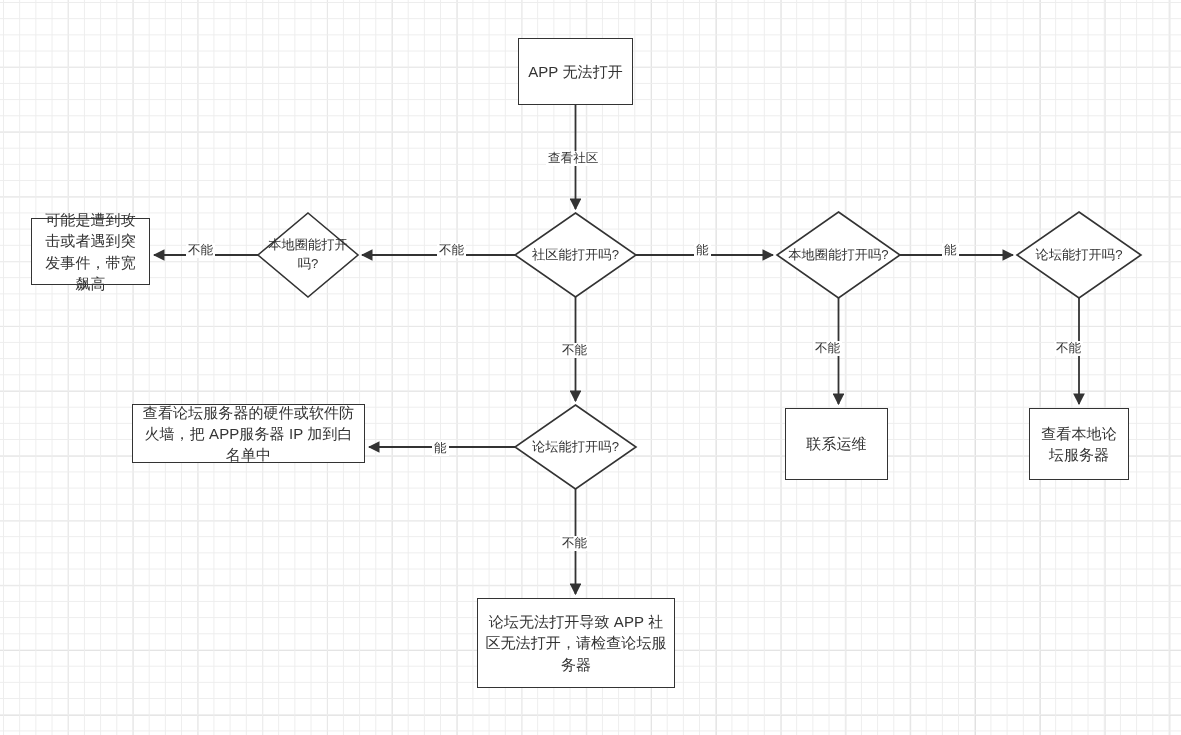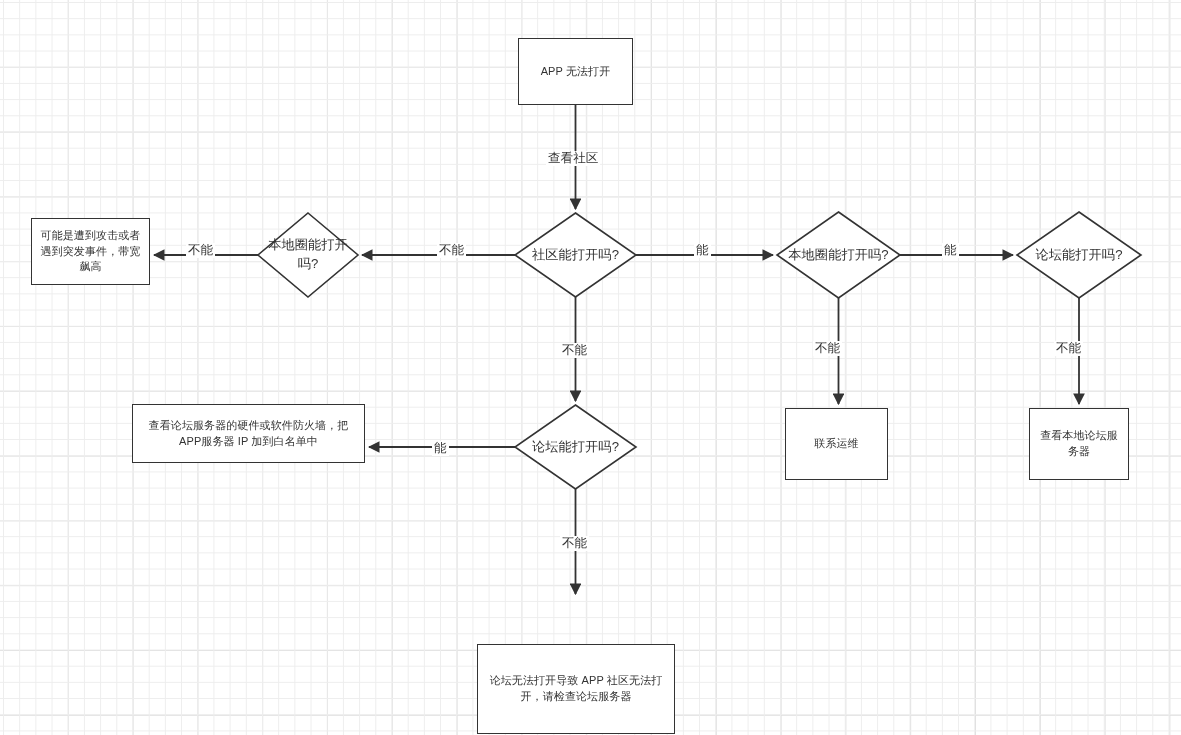--- a/index.html
+++ b/index.html
@@ -34,21 +34,21 @@
     height: 735px;
   }
   .node {
     position: absolute;
     box-sizing: border-box;
     display: flex;
     align-items: center;
     justify-content: center;
     text-align: center;
     color: #333333;
-    font-size: 11px;
+    font-size: 15px;
     line-height: 1.42;
     letter-spacing: 0.1px;
   }
   .box {
     background: #ffffff;
     border: 1.6px solid #333333;
     padding: 4px 7px;
   }
   .diamond-label {
     position: absolute;
@@ -125,21 +125,21 @@
   </div>
 
   <div class="node box" style="left:785px; top:408px; width:103px; height:72px;">
     <span>联系运维</span>
   </div>
 
   <div class="node box" style="left:132px; top:404px; width:233px; height:59px;">
     <span>查看论坛服务器的硬件或软件防火墙，把 APP服务器 IP 加到白名单中</span>
   </div>
 
-  <div class="node box" style="left:477px; top:598px; width:198px; height:90px;margin-top:46px;">
+  <div class="node box" style="left:477px; top:598px; width:198px; height:90px;">
     <span>论坛无法打开导致 APP 社区无法打开，请检查论坛服务器</span>
   </div>
 
   <div class="diamond-label" style="left:508px; top:235px; width:135px; height:40px;">
     <span>社区能打开吗?</span>
   </div>
 
   <div class="diamond-label" style="left:262px; top:233px; width:92px; height:44px;">
     <span>本地圈能打开吗?</span>
   </div>

